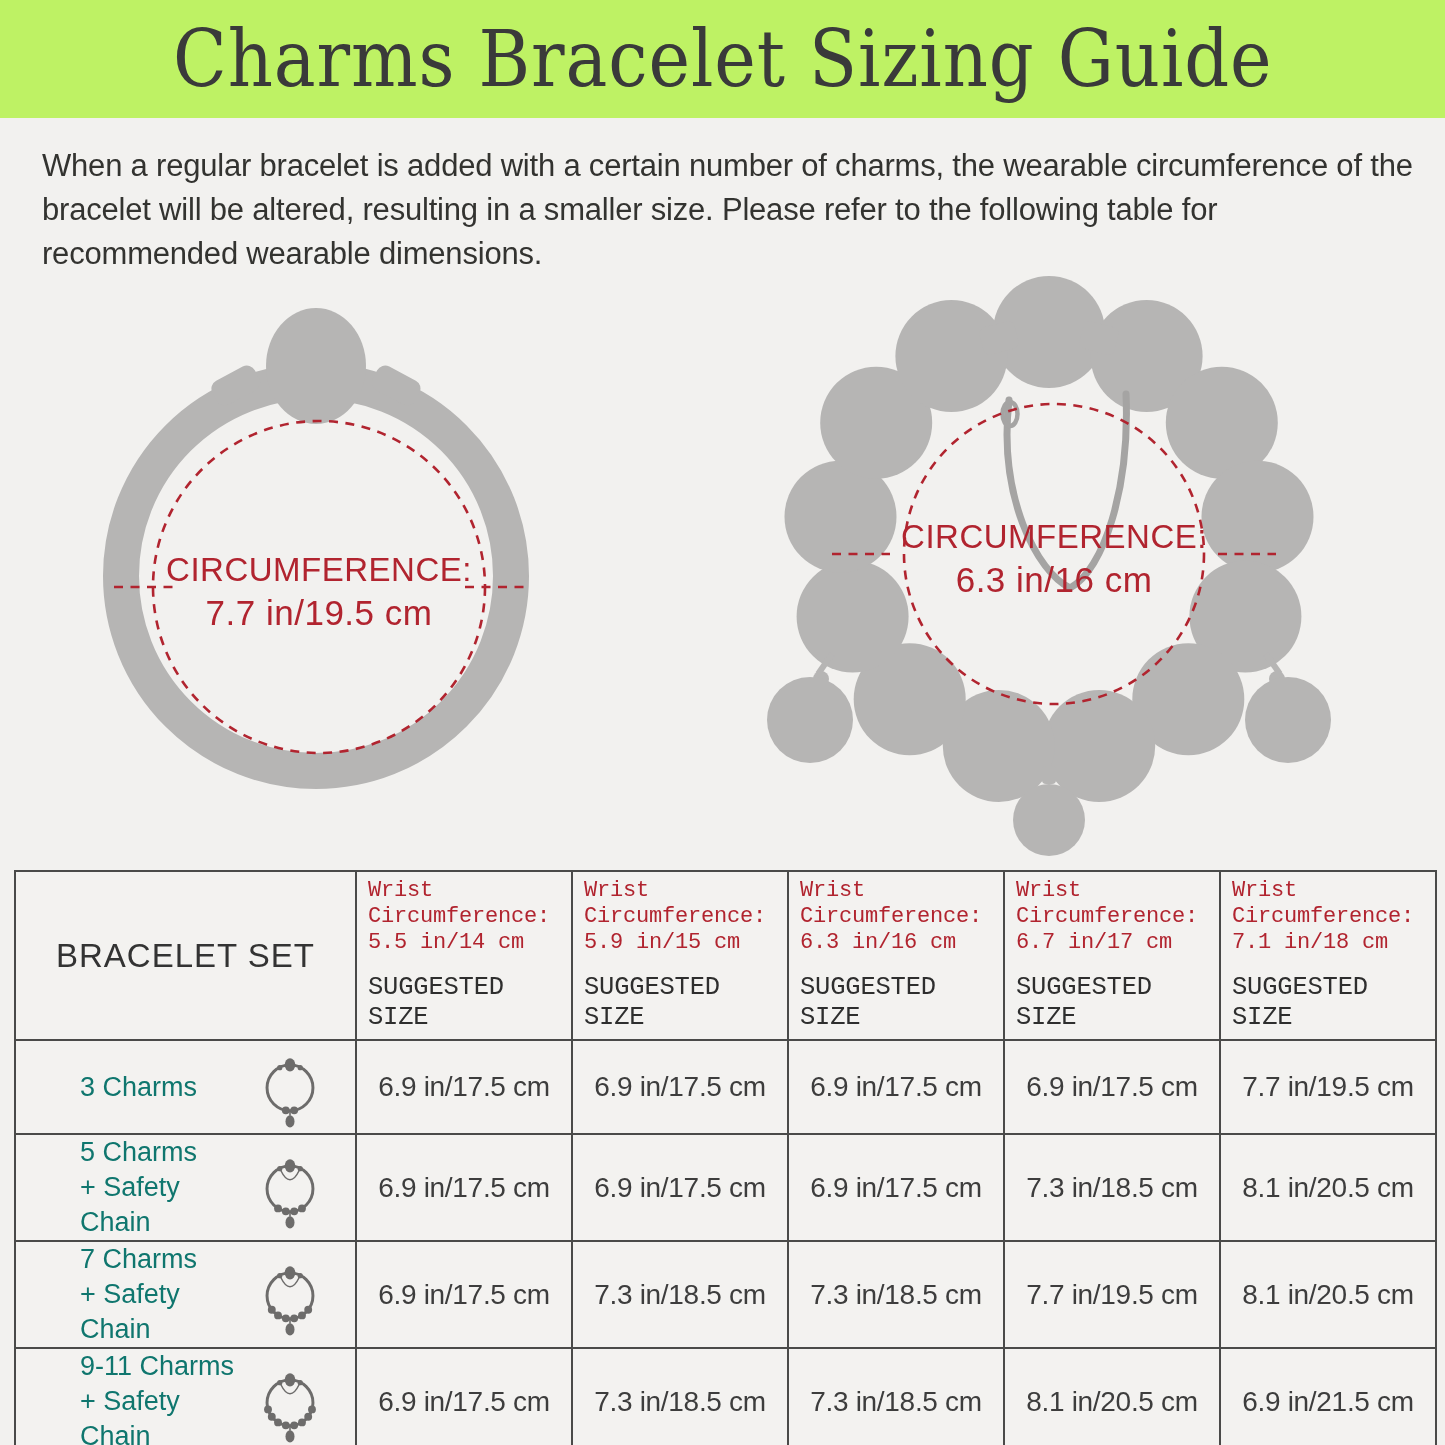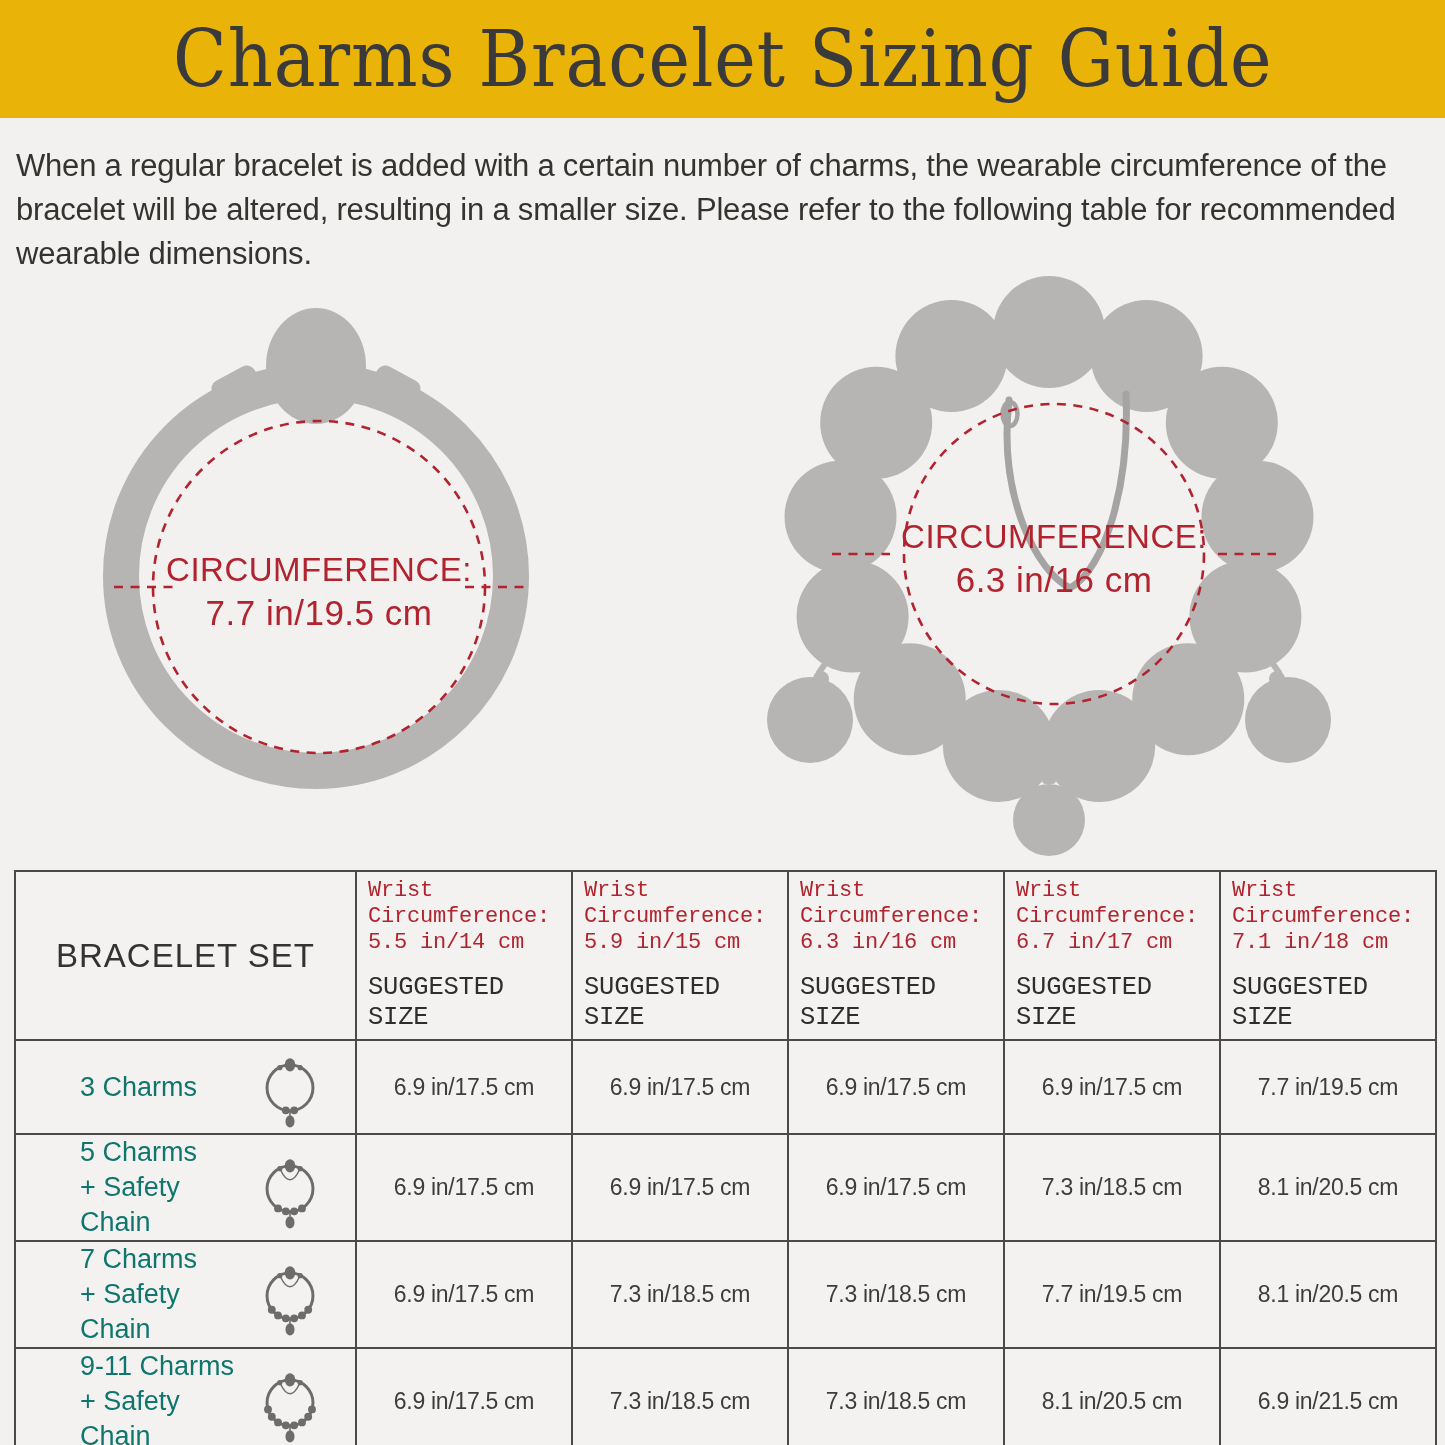--- a/index.html
+++ b/index.html
@@ -3,29 +3,29 @@
 <meta charset="utf-8">
 <style>
   html,body{margin:0;padding:0;}
   body{
     width:1445px;height:1445px;overflow:hidden;position:relative;
     background:#f2f1ef;
     font-family:"Liberation Sans",sans-serif;
     -webkit-font-smoothing:antialiased;
   }
   
-  .band{height:118px;background:#eab308;display:flex;align-items:center;justify-content:center;}
+  .band{height:118px;background:#bef264;display:flex;align-items:center;justify-content:center;}
   .band h1{
     margin:0;font-family:"DejaVu Serif","Liberation Serif",serif;
     font-weight:normal;font-size:78px;color:#3a3a3a;letter-spacing:1px;
     transform:scaleX(.9);transform-origin:center;white-space:nowrap;
   }
   
   .intro{
-    margin:26px 32px 0 16px;max-width:1390px;
+    margin:26px 32px 0 42px;max-width:1390px;
     font-size:31px;line-height:44px;color:#333330;letter-spacing:-.2px;
   }
   
   .diagrams{position:relative;height:594px;}
   .diagram-svg{position:absolute;}
   #plainDiagram{left:76px;top:18px;width:480px;height:500px;}
   #charmDiagram{left:714px;top:-4px;width:700px;height:590px;}
   .sil{fill:#b6b5b4;}
   .sil-stroke{fill:none;stroke:#b6b5b4;}
   .chain{fill:none;stroke:#a5a4a3;stroke-linecap:round;}
@@ -42,21 +42,21 @@
   .size-table col.c-val{width:216px;}
   th.set-head{height:93px;font-size:33px;font-weight:normal;color:#333;letter-spacing:1px;text-align:center;margin-top:43px;}
   th.size-head{vertical-align:middle;text-align:left;padding:6px 18px 6px 11px;font-weight:normal;font-family:Liberation Mono, monospace;}
   .size-head .red{font-size:22px;line-height:26px;color:#b1242f;letter-spacing:-.2px;}
   .size-head .sug{font-size:25.5px;line-height:30px;color:#2e2e2e;margin-top:17px;letter-spacing:-.2px;}
   td.set-cell{height:89px;padding:0 10px 0 64px;}
   .set-flex{display:flex;align-items:center;}
   .set-label{flex:1;font-size:27px;line-height:35px;color:#0f766e;}
   .set-label div:empty{display:none;}
   .charm-icon{width:82px;height:92px;margin-right:14px;flex:0 0 auto;}
-  td.val{text-align:center;font-size:23px;color:#3d3d3d;letter-spacing:-.3px;}
+  td.val{text-align:center;font-size:28px;color:#3d3d3d;letter-spacing:-.3px;}
 </style>
 </head>
 <body>
 
 <div class="band">
   <h1>Charms Bracelet Sizing Guide</h1>
 </div>
 
 <p class="intro">When a regular bracelet is added with a certain number of charms, the wearable circumference of the bracelet will be altered, resulting in a smaller size. Please refer to the following table for recommended wearable dimensions.</p>
 

